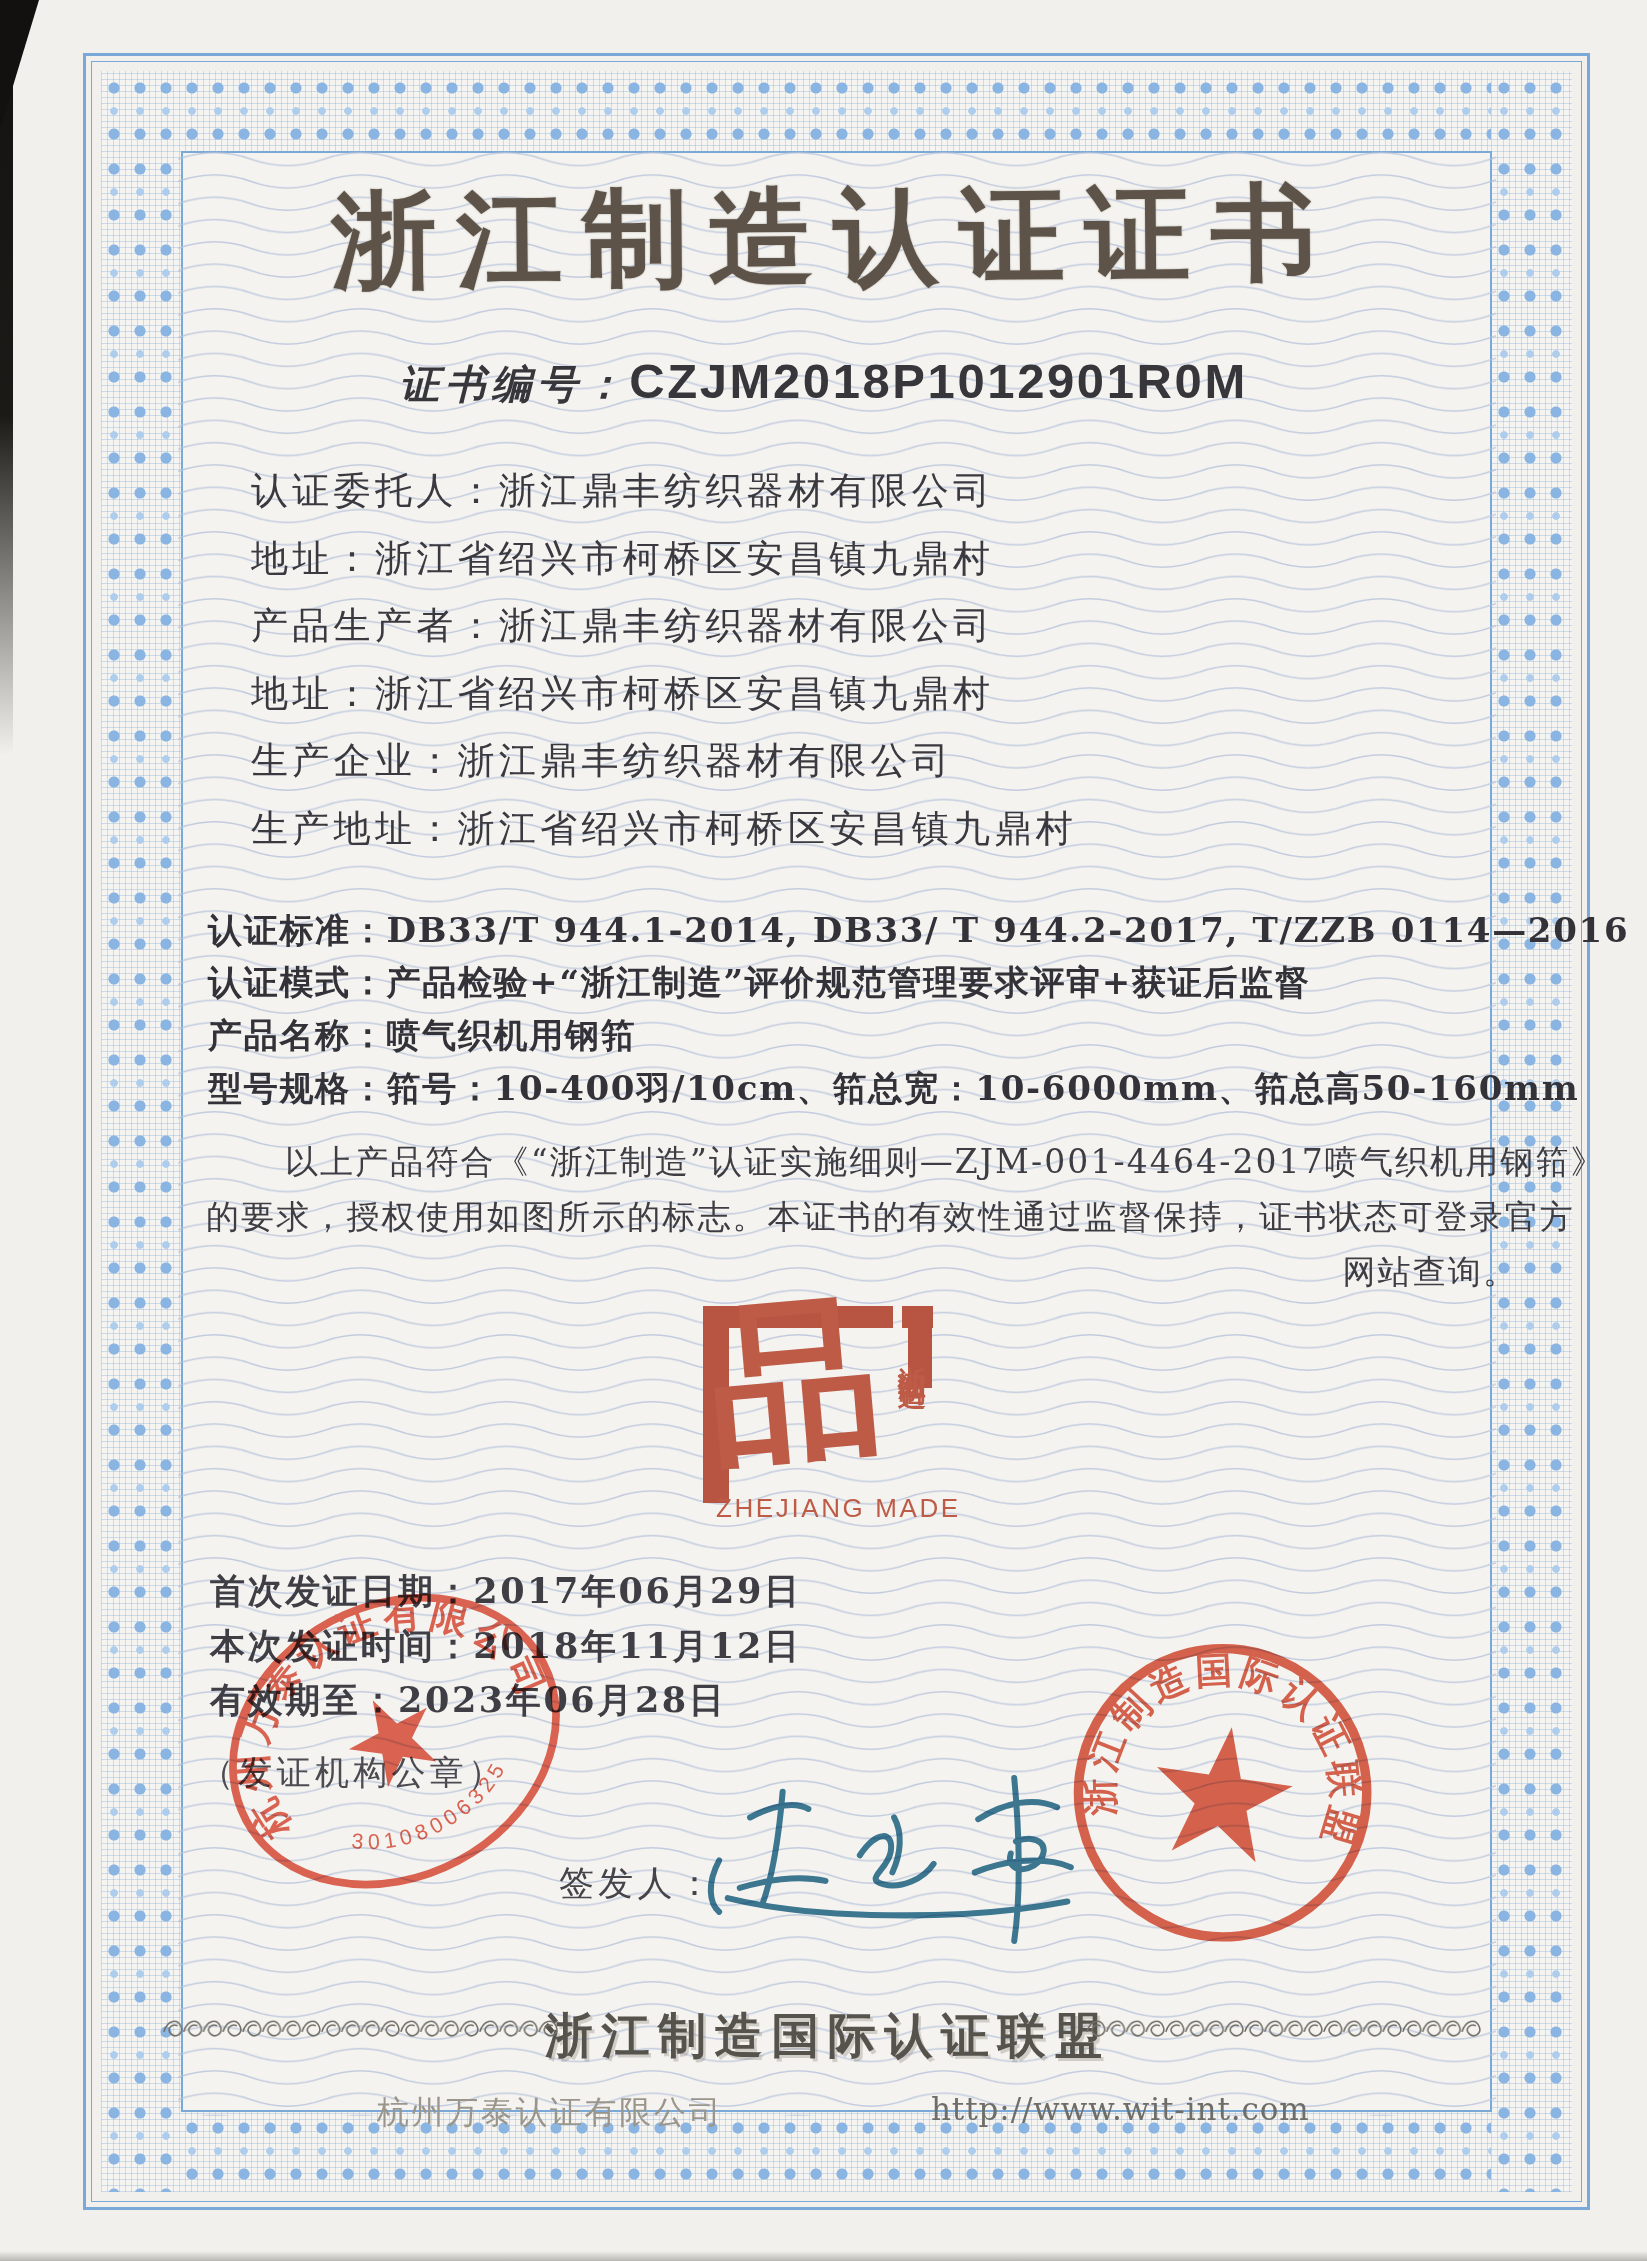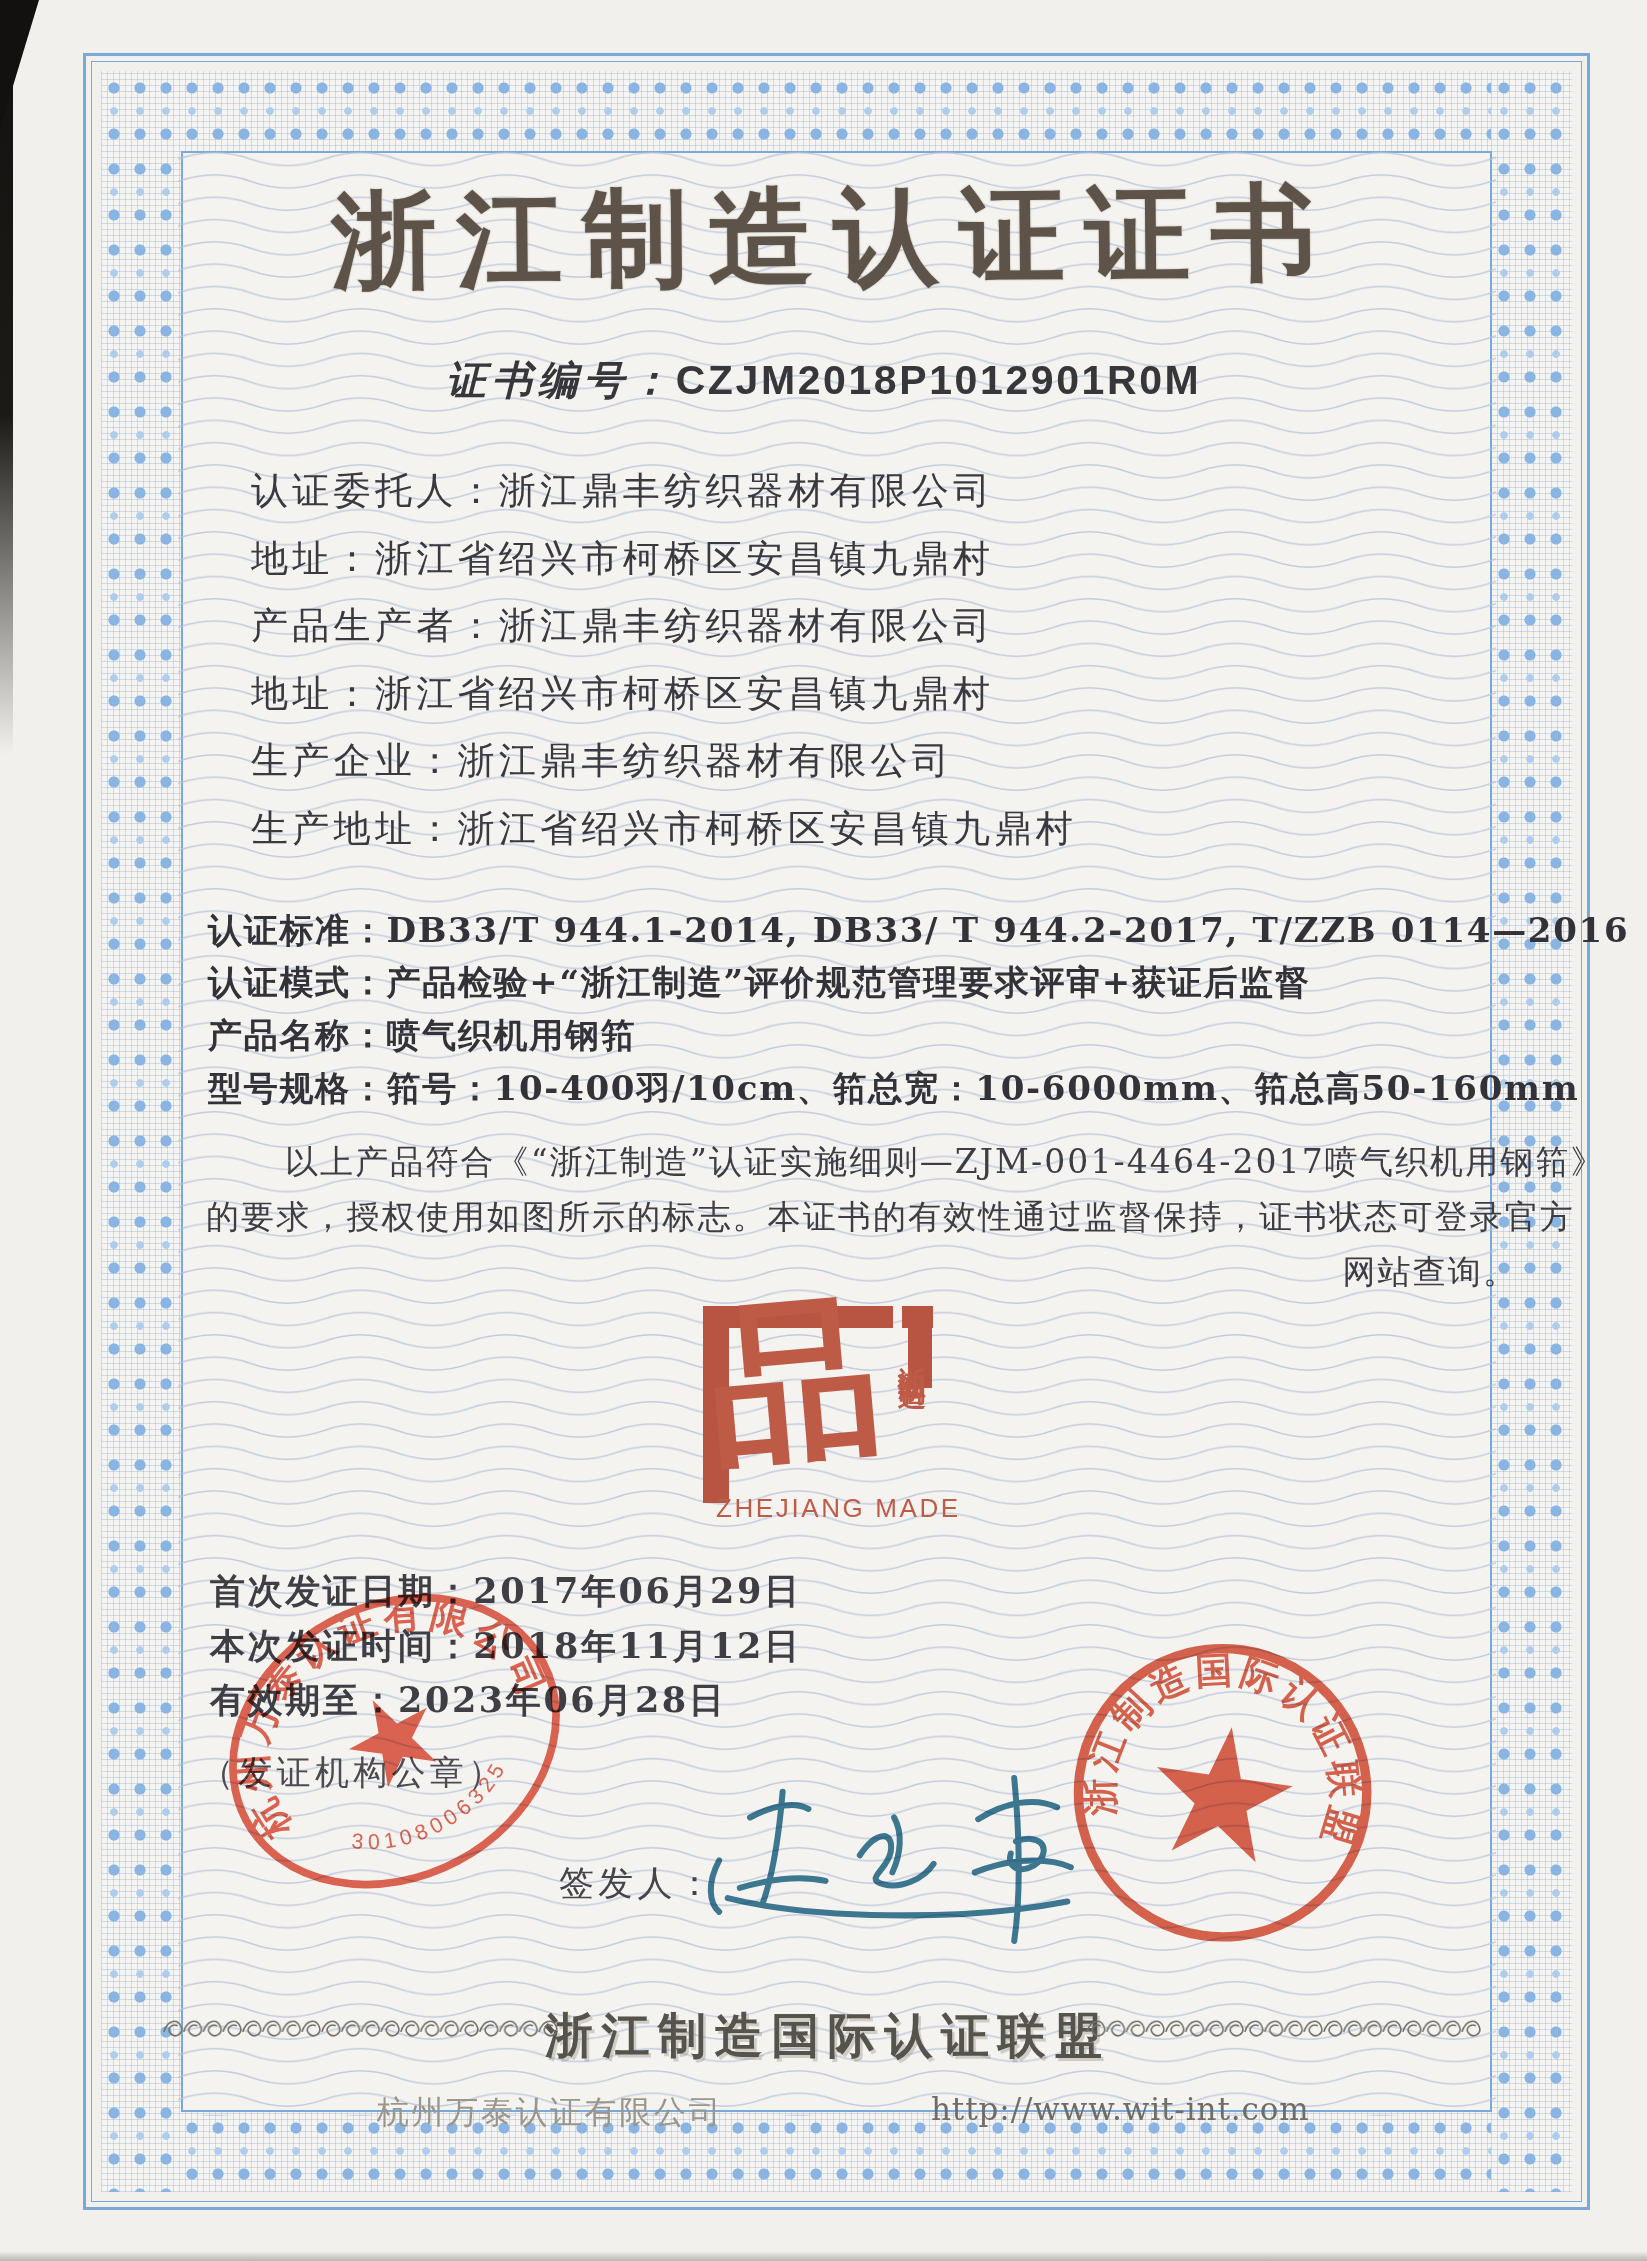--- a/index.html
+++ b/index.html
@@ -30,21 +30,21 @@
   .inner-line{position:absolute;inset:89px;border:2.6px solid #7aa9d8;background:#f4f3ef;}
   .waves{position:absolute;left:178px;top:148px;width:1318px;height:1968px;}
   
   .abs{position:absolute;z-index:3;}
   .title{left:0;right:0;top:168px;text-align:center;font-size:105px;font-weight:bold;
     color:#5d5348;letter-spacing:20.6px;text-indent:20.6px;transform:rotate(-.5deg);
     text-shadow:0 0 1.7px rgba(93,83,72,.6);white-space:nowrap;}
   .certno{left:0;right:0;top:353px;text-align:center;white-space:nowrap;
     font-family:"Liberation Sans","DejaVu Sans",sans-serif;color:#37363b;}
   .certno .lab{font-size:40px;font-weight:bold;letter-spacing:6px;font-style:italic;}
-  .certno .val{font-size:41px;font-weight:600;letter-spacing:2.6px;}
+  .certno .val{font-size:49px;font-weight:600;letter-spacing:2.6px;}
   .info-line{left:251px;font-size:37px;font-weight:normal;letter-spacing:4.3px;color:#3a3940;white-space:nowrap;}
   .spec-line{left:208px;font-size:34px;font-weight:bold;letter-spacing:1.7px;color:#333239;white-space:nowrap;}
   .spec-line .val{font-weight:600;}
   .statement{left:206px;top:1134px;width:1312px;font-size:33px;line-height:55px;
     letter-spacing:2.1px;color:#3e3d44;}
   .statement .ln1{padding-left:79px;}
   .statement div{white-space:nowrap;text-align:right;}
   .date-line{left:210px;font-size:35px;letter-spacing:2.6px;color:#3f3e45;font-weight:600;white-space:nowrap;}
   .seal-note{left:200px;top:1750px;font-size:34px;letter-spacing:4.3px;color:#4c4b52;}
   .issuer{left:559px;top:1860px;font-size:35px;letter-spacing:4.3px;color:#45444b;}

